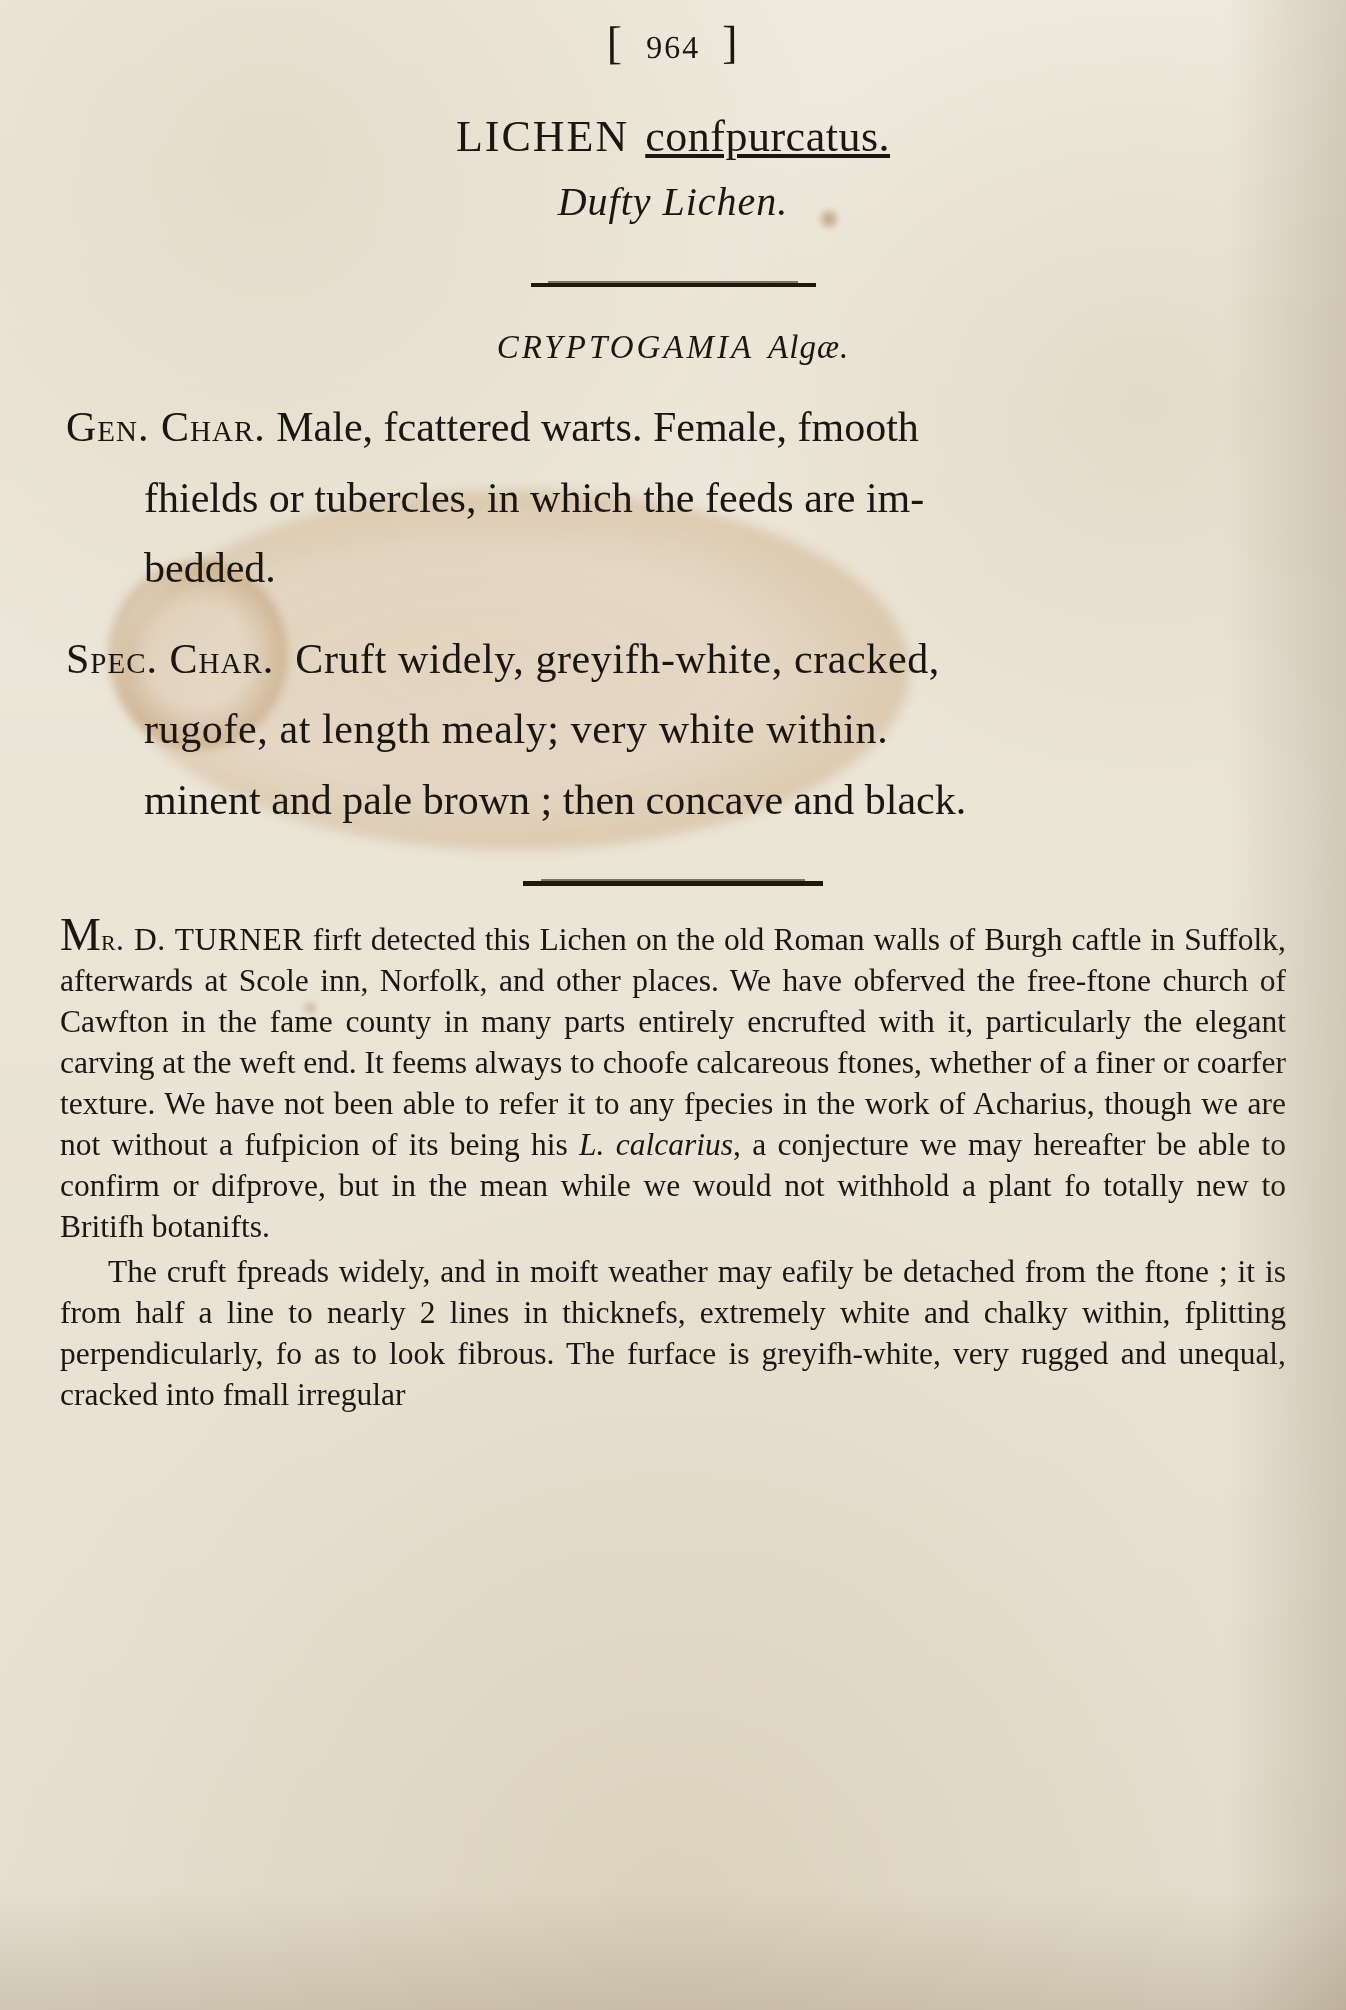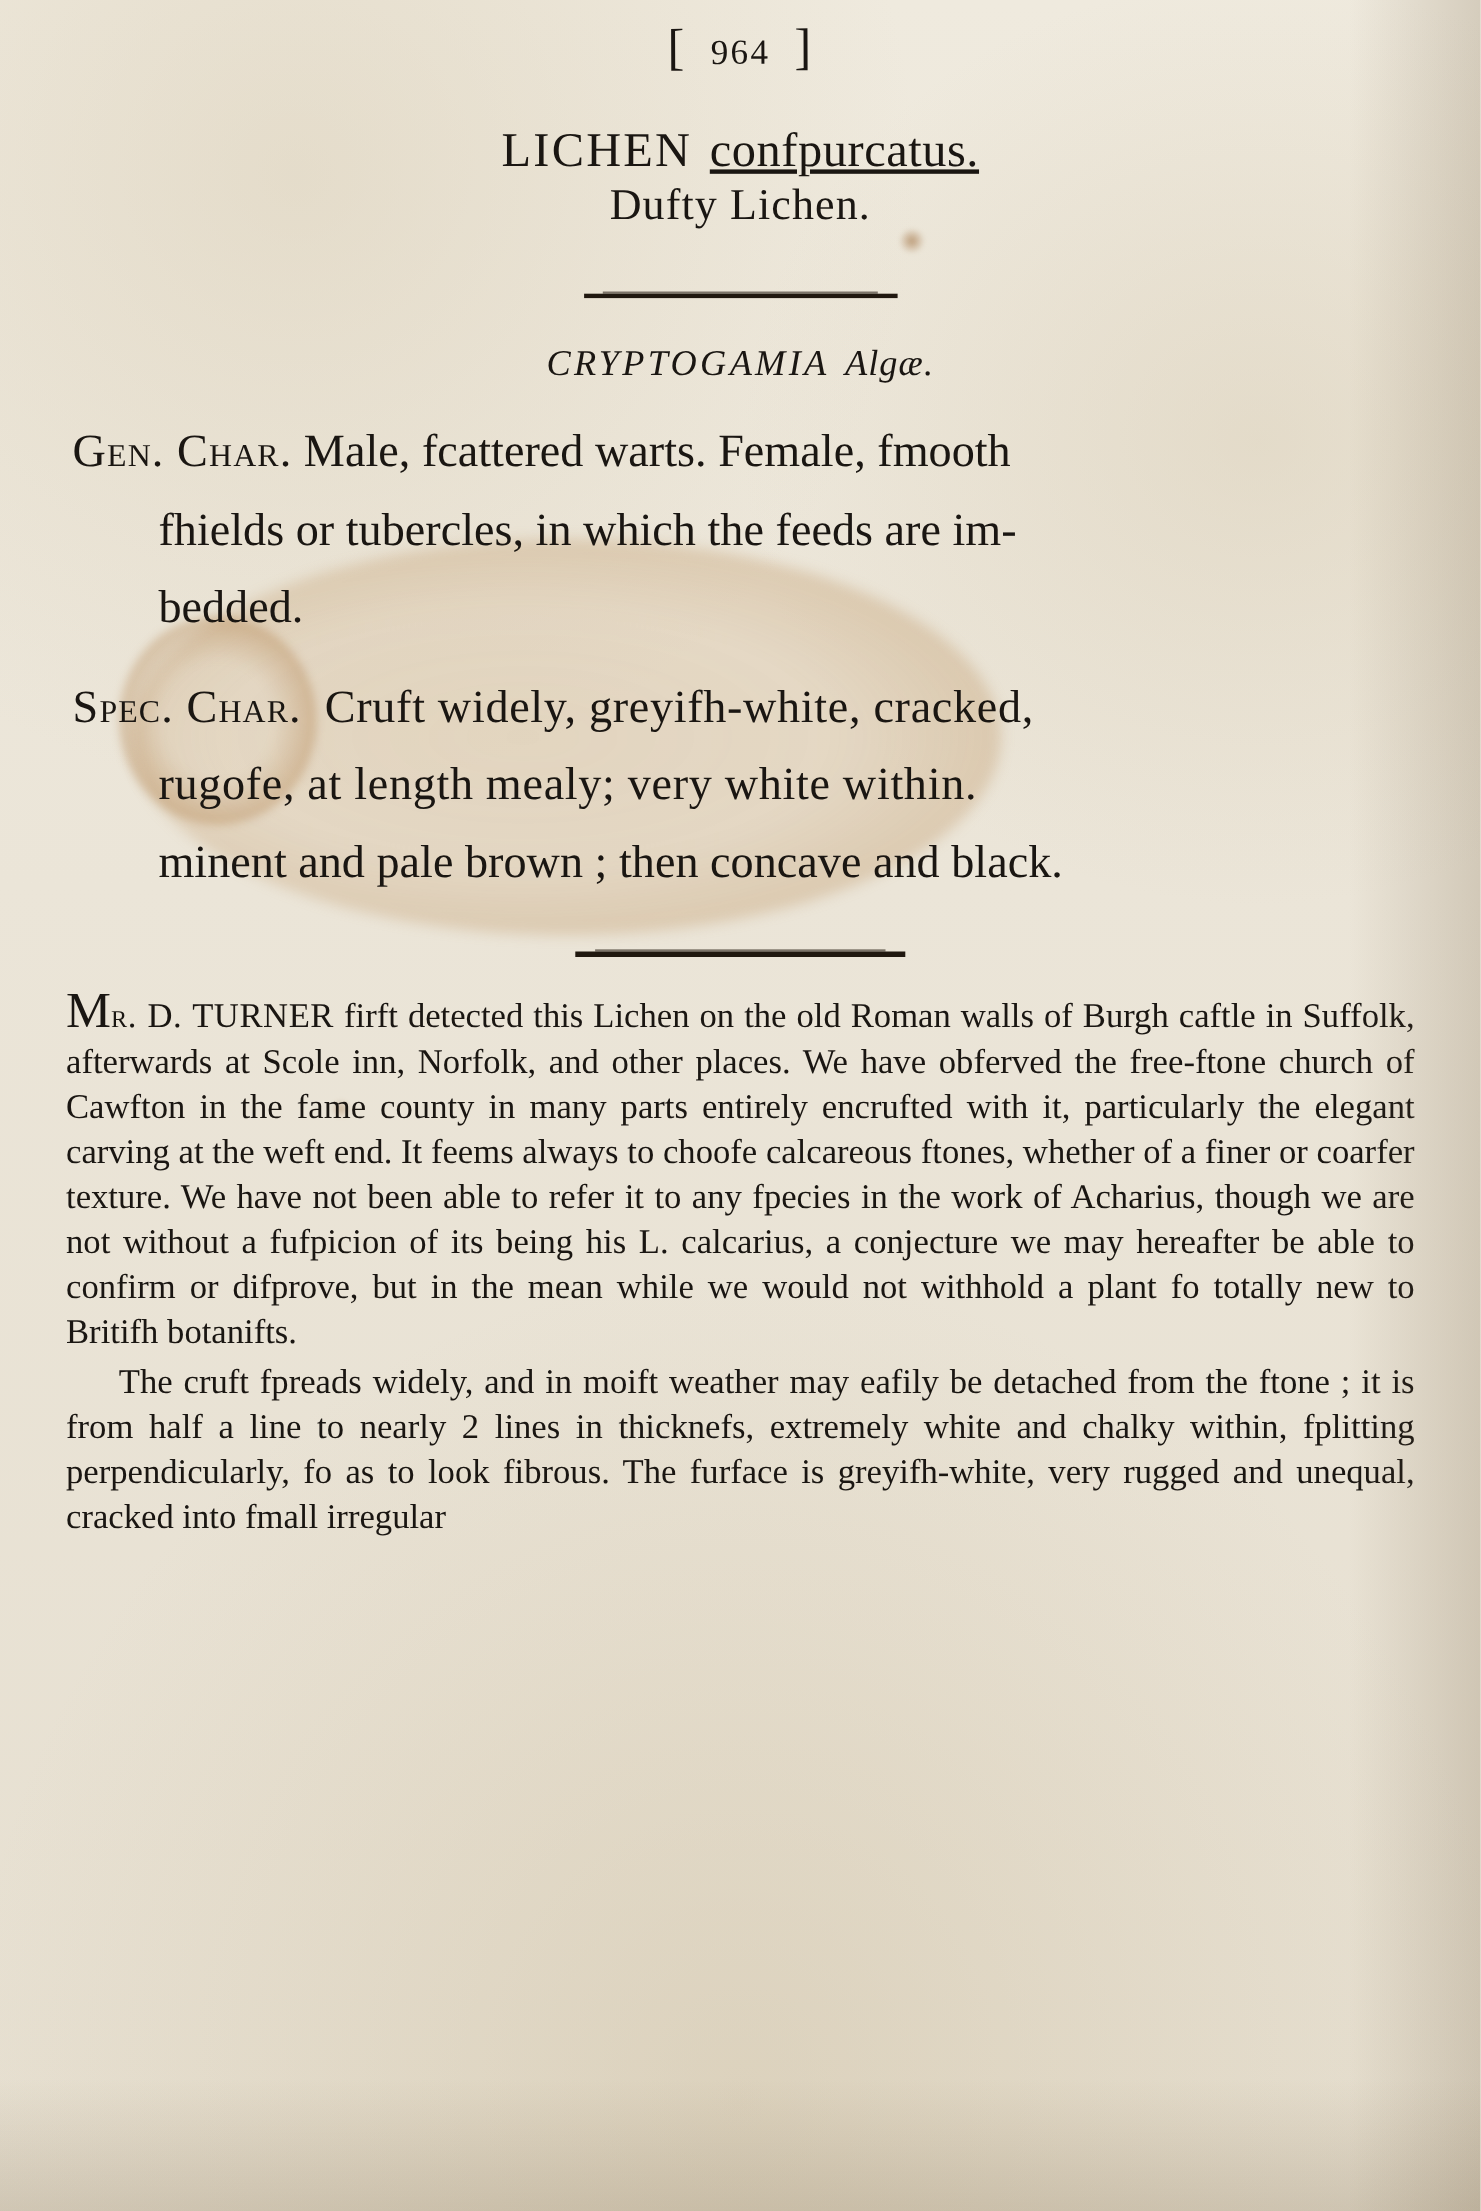--- a/index.html
+++ b/index.html
@@ -113,21 +113,23 @@
     font-variant: small-caps;
     text-transform: capitalize;
     letter-spacing: 2px;
   }
   .species-title .epithet {
     margin-left: 16px;
     text-decoration: underline;
   }
   .common-name {
     text-align: center;
+    font-style: italic;
     font-size: 40px;
+    margin-top: 16px;
     letter-spacing: 1px;
   }
 
   
   .rule {
     margin: 0 auto;
     height: 4px;
     background: #20180f;
     width: 285px;
     position: relative;
@@ -202,21 +204,21 @@
     margin-top: 4px;
   }
   .dropcap {
     font-size: 46px;
     line-height: 1;
   }
   .smallcaps {
     font-variant: small-caps;
     letter-spacing: 0.5px;
   }
-  .ital { }
+  .ital { font-style: italic; }
 
   
   .skew {
     transform: rotate(-0.25deg);
     transform-origin: 50% 0%;
   }
 </style>
 </head>
 <body>
 

